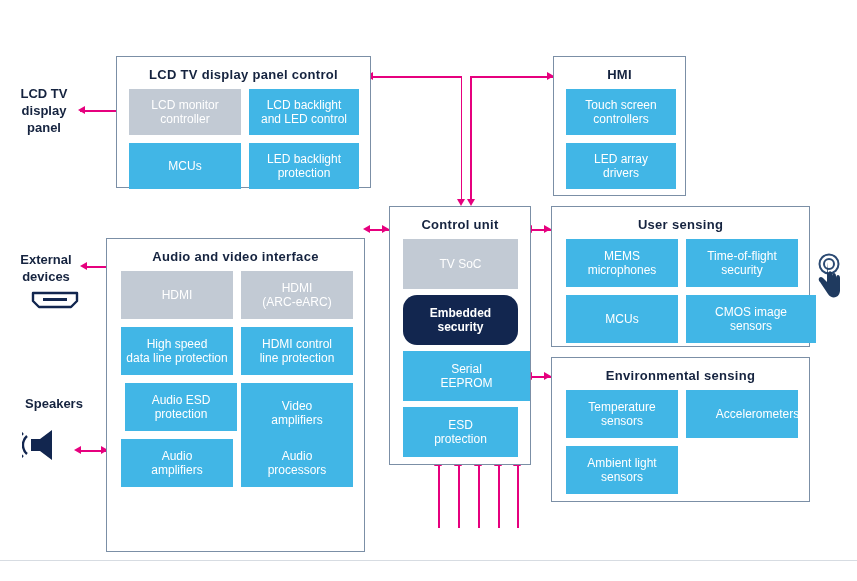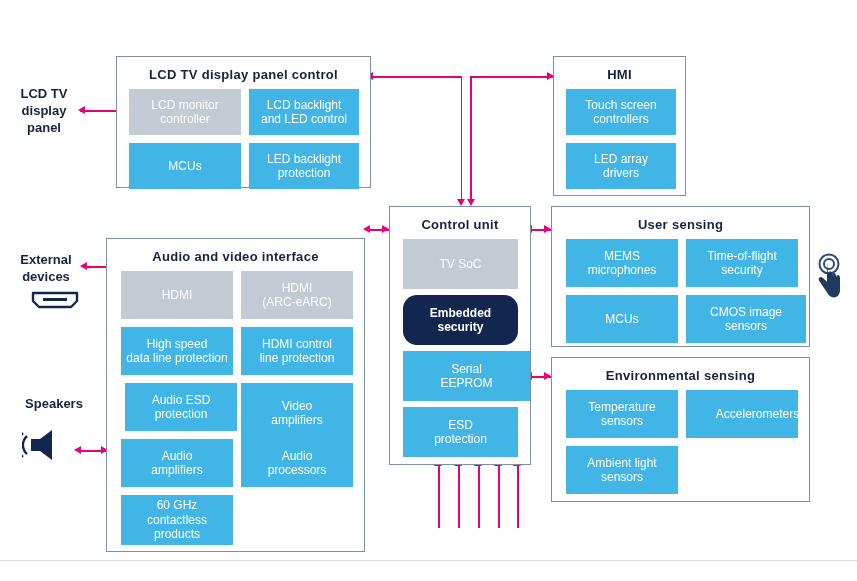--- a/index.html
+++ b/index.html
@@ -202,44 +202,41 @@
     <div class="tile blue" style="left:134px; top:88px; width:112px; height:48px;">HDMI control
 line protection</div>
     <div class="tile blue" style="left:18px; top:144px; width:112px; height:48px;">Audio ESD
 protection</div>
     <div class="tile blue" style="left:134px; top:144px; width:112px; height:60px;">Video
 amplifiers</div>
     <div class="tile blue" style="left:14px; top:200px; width:112px; height:48px;">Audio
 amplifiers</div>
     <div class="tile blue" style="left:134px; top:200px; width:112px; height:48px;">Audio
 processors</div>
-    <div class="tile blue" style="left:14px; top:256px; width:112px; height:50px;">60 GHz
-contactless
-products</div>
   </div>
 
   <div class="group" style="left:389px; top:206px; width:142px; height:259px;">
     <div class="group-title" style="top:10px;">Control unit</div>
     <div class="tile grey" style="left:13px; top:32px; width:115px; height:50px;">TV SoC</div>
     <div class="tile navy" style="left:13px; top:88px; width:115px; height:50px;border-radius:14px;">Embedded
 security</div>
     <div class="tile blue" style="left:13px; top:144px; width:127px; height:50px;">Serial
 EEPROM</div>
     <div class="tile blue" style="left:13px; top:200px; width:115px; height:50px;">ESD
 protection</div>
   </div>
 
   <div class="group" style="left:551px; top:206px; width:259px; height:141px;">
     <div class="group-title" style="top:10px;">User sensing</div>
     <div class="tile blue" style="left:14px; top:32px; width:112px; height:48px;">MEMS
 microphones</div>
     <div class="tile blue" style="left:134px; top:32px; width:112px; height:48px;">Time-of-flight
 security</div>
     <div class="tile blue" style="left:14px; top:88px; width:112px; height:48px;">MCUs</div>
-    <div class="tile blue" style="left:134px; top:88px; width:120px; height:48px;">CMOS image
+    <div class="tile blue" style="left:134px; top:88px; width:130px; height:48px;">CMOS image
 sensors</div>
   </div>
 
   <div class="group" style="left:551px; top:357px; width:259px; height:145px;">
     <div class="group-title" style="top:10px;">Environmental sensing</div>
     <div class="tile blue" style="left:14px; top:32px; width:112px; height:48px;">Temperature
 sensors</div>
     <div class="tile blue" style="left:134px; top:32px; width:112px; height:48px;padding-left:34px;">Accelerometers</div>
     <div class="tile blue" style="left:14px; top:88px; width:112px; height:48px;">Ambient light
 sensors</div>

